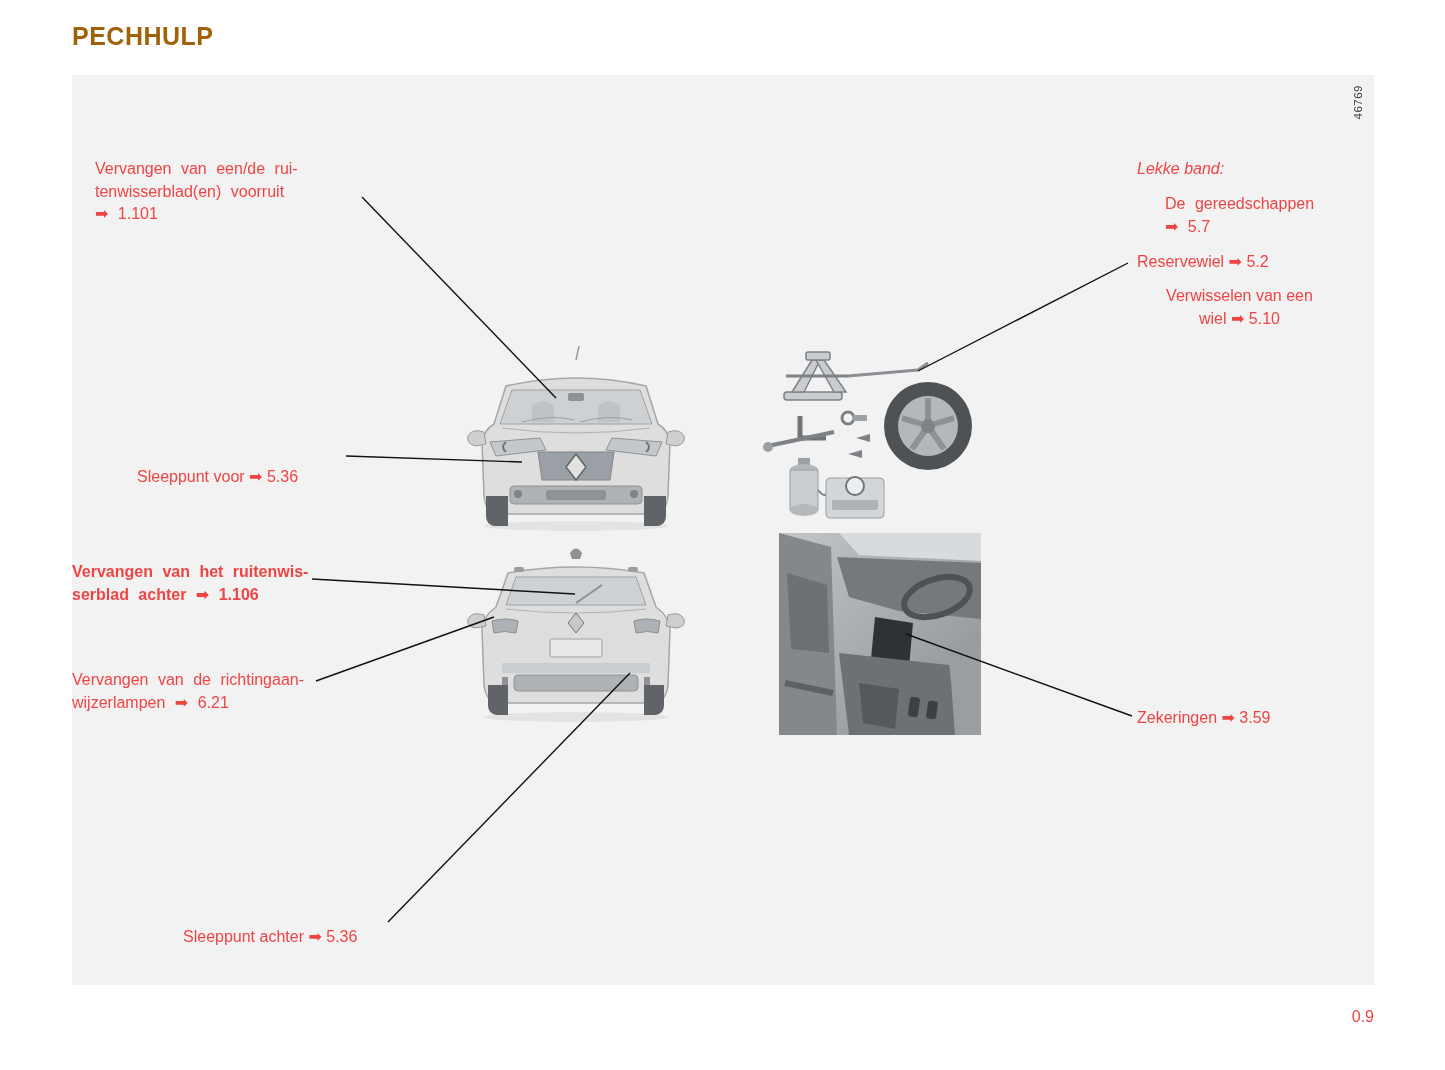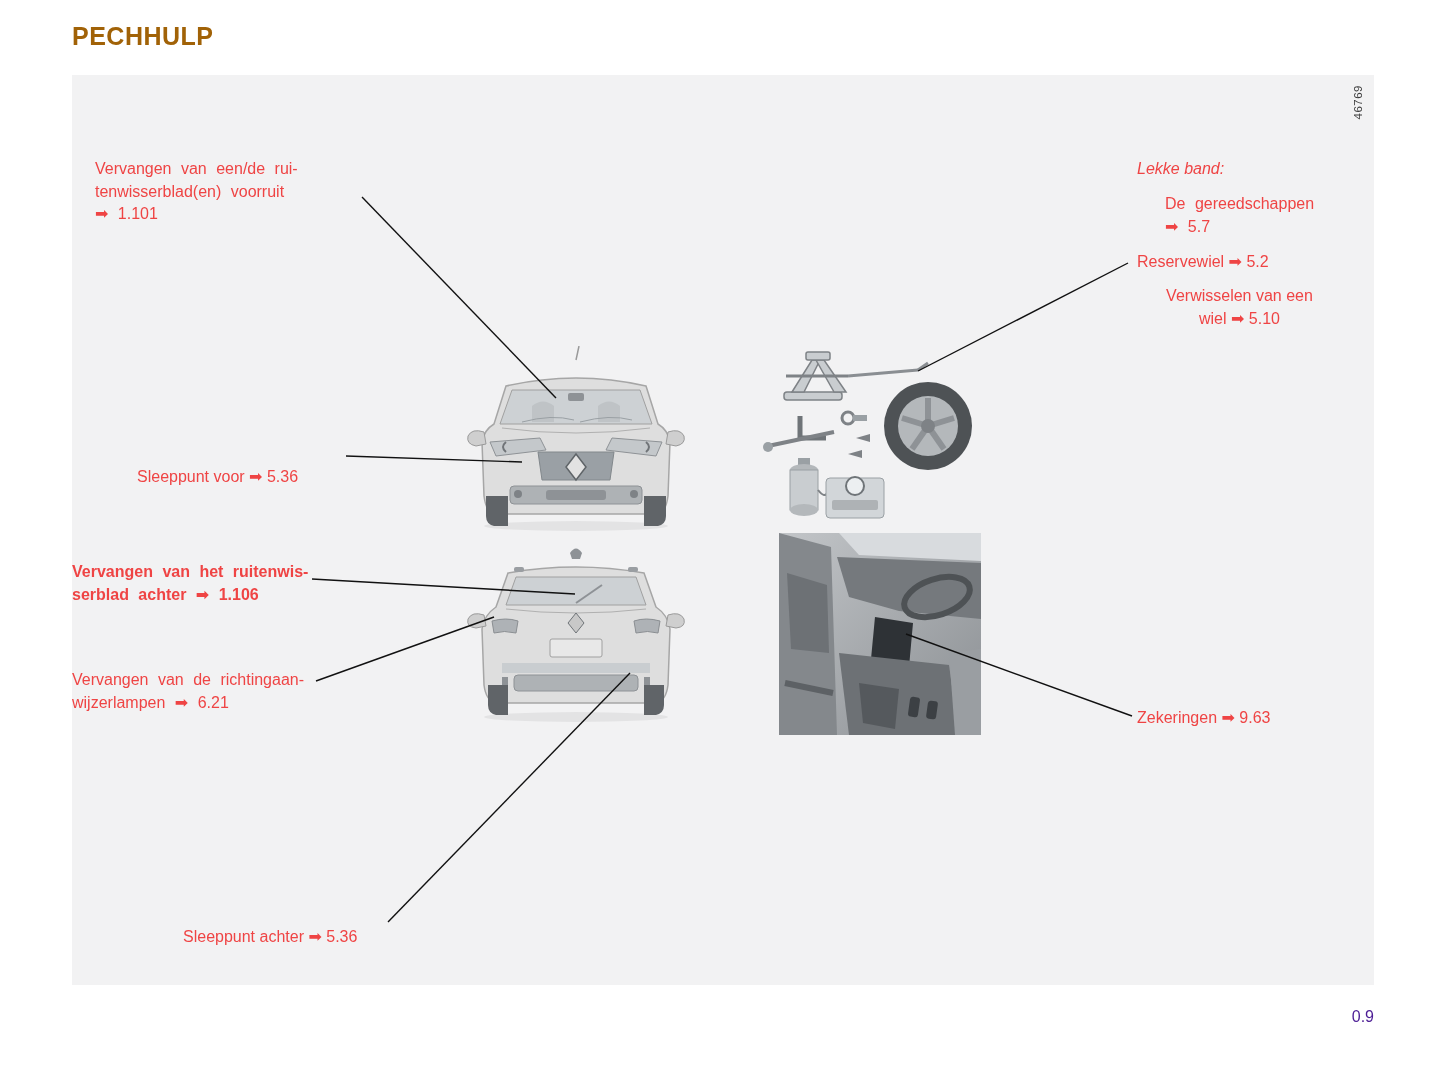--- a/index.html
+++ b/index.html
@@ -19,21 +19,21 @@
     position:absolute; left:72px; top:75px; width:1302px; height:910px;
     background:#f2f2f3;
   }
   .figure-number {
     position:absolute; left:1352px; top:85px;
     writing-mode:vertical-rl; transform:rotate(180deg);
     font-size:11.5px; color:#3c3c3c; letter-spacing:0.5px;
   }
   .page-number {
     position:absolute; right:71px; top:1008px;
-    font-size:16px; color:#4c1d95;
+    font-size:16px; color:#ef4444;
   }
   .callout {
     position:absolute; font-size:16px; line-height:1.42;
     white-space:pre-line; color:#ef4444;
   }
   .callout.justified { word-spacing:5px; }
   .lines-overlay { position:absolute; left:0; top:0; width:1445px; height:1070px; pointer-events:none; }
   .illus { position:absolute; }
 </style>
 </head>
@@ -187,15 +187,15 @@
 <div class="callout" style="left:1137px; top:158px;font-style:italic;">Lekke band:</div>
 
 <div class="callout justified" style="left:1137px; top:193px; width:205px;margin-left:28px;">De gereedschappen
 ➡ 5.7</div>
 
 <div class="callout" style="left:1137px; top:251px;">Reservewiel ➡ 5.2</div>
 
 <div class="callout" style="left:1137px; top:285px; width:205px;text-align:center;">Verwisselen van een
 wiel ➡ 5.10</div>
 
-<div class="callout" style="left:1137px; top:707px;">Zekeringen ➡ 9.63</div>
+<div class="callout" style="left:1137px; top:707px;">Zekeringen ➡ 3.59</div>
 
 <div class="page-number">0.9</div>
 
 </body></html>

